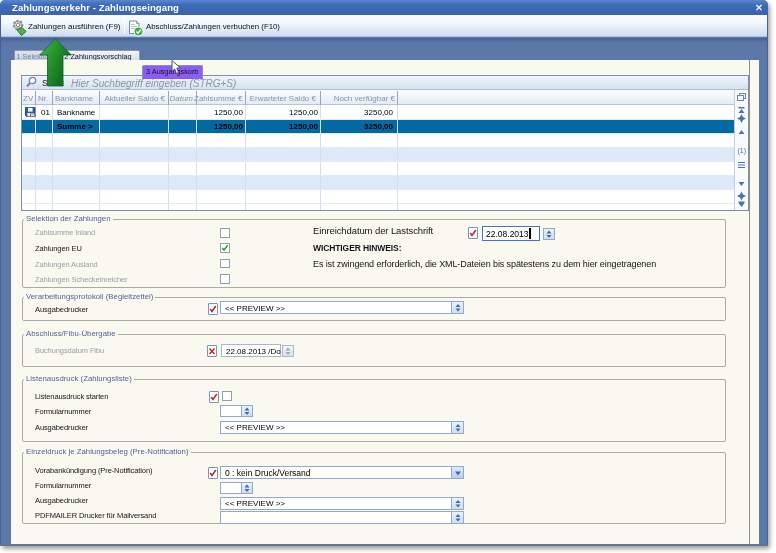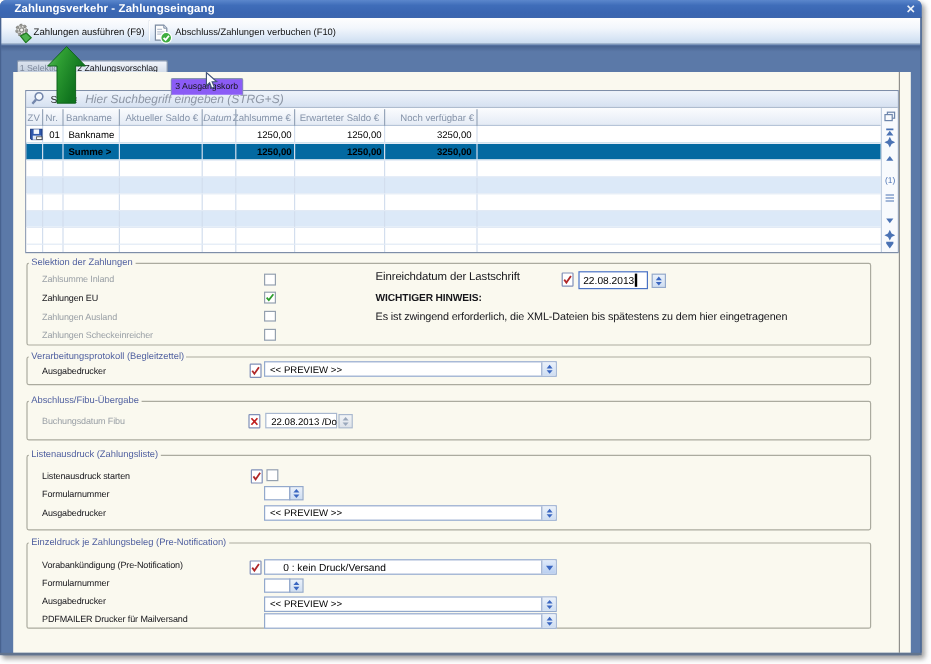--- a/index.html
+++ b/index.html
@@ -230,21 +230,21 @@
   <div class="grp" style="top:451.5px; height:72px;">
     <span class="cap">Einzeldruck je Zahlungsbeleg (Pre-Notification)</span>
   </div>
   <span class="lab" style="left:35px; top:465.5px;">Vorabankündigung (Pre-Notification)</span>
   <div class="ck" style="left:208px; top:466.5px;">
       <svg width="8" height="10" viewBox="0 0 8 10">
         <path d="M1.2 5 L3 7.5 L6.8 2" stroke="#b02828" stroke-width="1.5" fill="none"></path>
       </svg>
     </div>
   <div class="field" style="left:220px; top:465.5px; width:244px; height:13px;">
-      <span class="tx" style="font-size:8.5px; top:1px;margin-left:11px;">0 : kein Druck/Versand</span>
+      <span class="tx" style="font-size:8.5px; top:1px;">0 : kein Druck/Versand</span>
       <span class="spin" style="background:linear-gradient(#dfeafa,#b9cff0);">
         <svg width="10" height="11" viewBox="0 0 10 11" style="margin:0 auto;">
           <path d="M5 8.5 L8 4.5 L2 4.5 Z" fill="#3a66c0"></path>
         </svg>
       </span>
     </div>
   <span class="lab" style="left:35px; top:480.5px;">Formularnummer</span>
   <div class="field" style="left:220px; top:482px; width:22px; height:12px;"></div>
   <div class="spbtn" style="left:241px; top:482px; height:12px;">
       <svg width="10" height="10" viewBox="0 0 10 10" style="margin:0 auto;">

